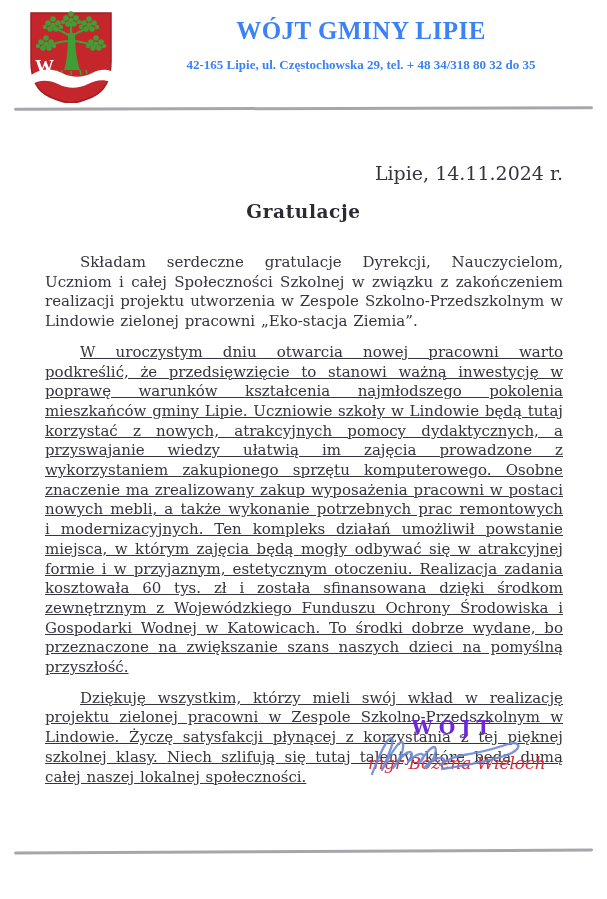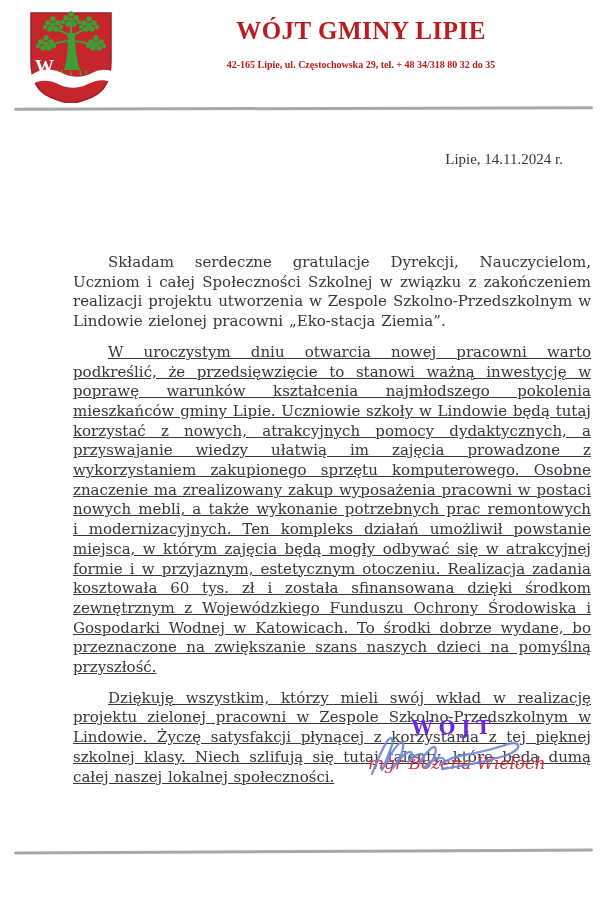--- a/index.html
+++ b/index.html
@@ -11,39 +11,39 @@
     overflow: hidden;
     font-family: "DejaVu Serif", serif;
     color: #35353d;
   }
 
   
   .letterhead { position: absolute; top: 0; left: 0; width: 607px; height: 106px; }
   .crest { position: absolute; left: 28px; top: 11px; width: 86px; height: 92px; }
   .head-text {
     position: absolute; left: 122px; top: 17px; width: 478px;
-    text-align: center; font-family: "Liberation Serif", serif; color: #b91c1c;
+    text-align: center; font-family: "Liberation Serif", serif; color: #3b82f6;
   }
   .head-title { font-size: 25px; font-weight: bold; letter-spacing: 0.5px; margin-bottom: 10px; }
-  .head-line { font-size: 10px; font-weight: bold; line-height: 19px; }
+  .head-line { font-size: 13px; font-weight: bold; line-height: 19px; }
 
   .rule { position: absolute; left: 14px; right: 14px; height: 3px; background: #a7a7ab; border-radius: 2px; }
   .rule-top { top: 107px; transform: rotate(-0.15deg); }
   .rule-bottom { top: 850px; transform: rotate(-0.3deg); }
 
-  .date { position: absolute; top: 151px; right: 44px; font-size: 15px; font-family: Liberation Serif, serif; }
+  .date { position: absolute; top: 162px; right: 44px; font-size: 19px; }
 
   .doc-title {
     position: absolute; top: 201px; left: 0; width: 607px; margin: 0;
     text-align: center; font-size: 18.5px; font-weight: bold; letter-spacing: 0.6px;
     color: #2b2b33;
   }
 
   
-  .body { position: absolute; top: 253px; left: 45px; width: 518px; margin-left: 28px; }
+  .body { position: absolute; top: 253px; left: 45px; width: 518px; }
   .body p {
     margin: 0; font-size: 15px; line-height: 19.7px;
     text-align: justify; text-indent: 35px;
     word-spacing: 1px;
   }
   .body p + p { margin-top: 11px; text-decoration: underline; }
 
   
   .sig { position: absolute; left: 368px; top: 716px; width: 172px; text-align: center; }
   .sig-role {
@@ -111,20 +111,21 @@
     <div class="head-text">
       <div class="head-title">WÓJT GMINY LIPIE</div>
       <div class="head-line">42-165 Lipie, ul. Częstochowska 29,  tel. + 48 34/318 80 32 do 35</div>
     </div>
   </header>
 
   <div class="rule rule-top"></div>
 
   <div class="date">Lipie, 14.11.2024 r.</div>
 
+  <h1 class="doc-title">Gratulacje</h1>
 
   <main class="body">
     <p>Składam serdeczne gratulacje Dyrekcji, Nauczycielom, Uczniom i całej Społeczności Szkolnej w związku z zakończeniem realizacji projektu utworzenia w Zespole Szkolno-Przedszkolnym w Lindowie zielonej pracowni „Eko-stacja Ziemia”.</p>
     <p>W uroczystym dniu otwarcia nowej pracowni warto podkreślić, że przedsięwzięcie to stanowi ważną inwestycję w poprawę warunków kształcenia najmłodszego pokolenia mieszkańców gminy Lipie. Uczniowie szkoły w Lindowie będą tutaj korzystać z nowych, atrakcyjnych pomocy dydaktycznych, a przyswajanie wiedzy ułatwią im zajęcia prowadzone z wykorzystaniem zakupionego sprzętu komputerowego. Osobne znaczenie ma zrealizowany zakup wyposażenia pracowni w postaci nowych mebli, a także wykonanie potrzebnych prac remontowych i modernizacyjnych. Ten kompleks działań umożliwił powstanie miejsca, w którym zajęcia będą mogły odbywać się w atrakcyjnej formie i w przyjaznym, estetycznym otoczeniu. Realizacja zadania kosztowała 60 tys. zł i została sfinansowana dzięki środkom zewnętrznym z Wojewódzkiego Funduszu Ochrony Środowiska i Gospodarki Wodnej w Katowicach. To środki dobrze wydane, bo przeznaczone na zwiększanie szans naszych dzieci na pomyślną przyszłość.</p>
     <p>Dziękuję wszystkim, którzy mieli swój wkład w realizację projektu zielonej pracowni w Zespole Szkolno-Przedszkolnym w Lindowie. Życzę satysfakcji płynącej z korzystania z tej pięknej szkolnej klasy. Niech szlifują się tutaj talenty, które będą dumą całej naszej lokalnej społeczności.</p>
   </main>
 
   <div class="sig">
     <div class="sig-role">WÓJT</div>
     <svg class="sig-ink" width="170" height="50" viewBox="0 0 170 50" xmlns="http://www.w3.org/2000/svg" aria-hidden="true">

